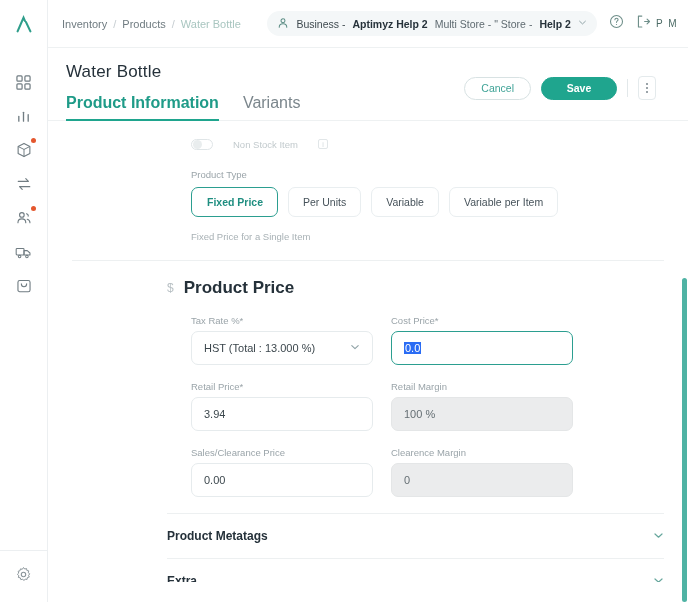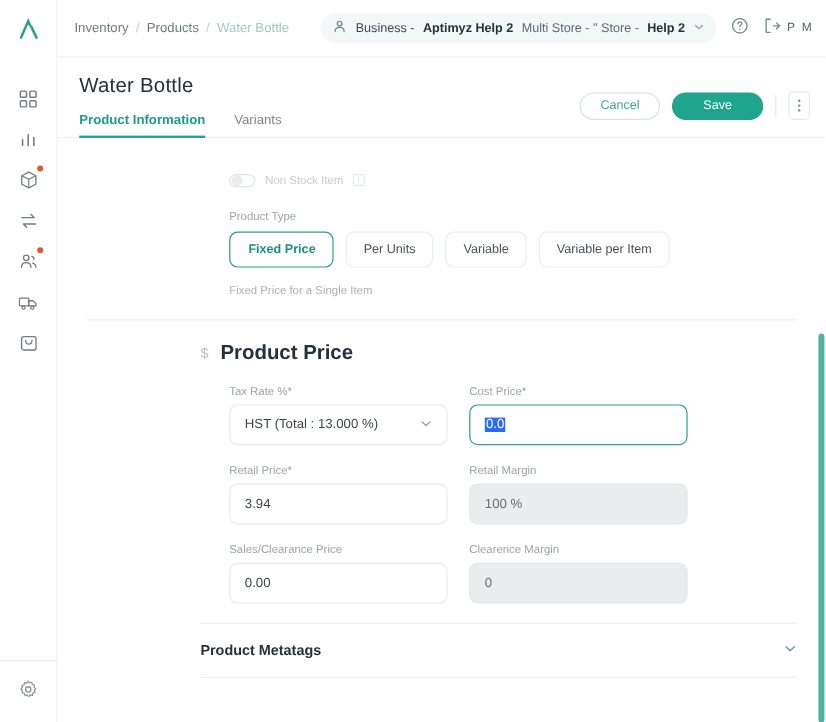--- a/index.html
+++ b/index.html
@@ -70,58 +70,58 @@
   .store-pill b { font-weight: 700; color: #26323a; }
   .store-pill .thin { color: #5f6b71; font-weight: 400; }
   .icon-btn { display: flex; align-items: center; justify-content: center; cursor: pointer; }
   .user-initials { font-size: 10px; color: #4c6b66; letter-spacing: 1.5px; }
   .logout-wrap { display: flex; align-items: center; gap: 5px; cursor: pointer; }
 
   
   .page-head { padding: 14px 18px 0 18px; position: relative; }
   .page-title { font-size: 17px; font-weight: 400; color: #25313a; letter-spacing: .2px; }
   .head-actions {
-    position: absolute; right: 13px; top: 28px;
+    position: absolute; right: 32px; top: 28px;
     display: flex; align-items: center; gap: 10px;
   }
   .btn {
     height: 23px; border-radius: 12px;
     font-size: 10.5px; display: flex; align-items: center; justify-content: center;
     cursor: pointer; padding: 0 16px; white-space: nowrap;
   }
   .btn-cancel { background: #fff; color: #3fa397; border: 1px solid #d8e2e3; }
-  .btn-save { background: #1fa58e; color: #fff; border: 1px solid #1fa58e; min-width: 76px; font-weight: 400; }
+  .btn-save { background: #1fa58e; color: #fff; border: 1px solid #1fa58e; min-width: 76px; font-weight: 700; }
   .vdivider { width: 1px; height: 18px; background: #e2e8ea; }
   .kebab {
     width: 18px; height: 24px; border: 1px solid #e4eaec; border-radius: 4px;
     display: flex; flex-direction: column; align-items: center; justify-content: center; gap: 2px;
     cursor: pointer; background: #fff;
   }
   .kebab i { width: 2px; height: 2px; border-radius: 50%; background: #7a868c; display: block; }
 
   
   .tabs {
     margin-top: 12px; padding: 0 18px;
     display: flex; gap: 24px;
     border-bottom: 1px solid #eef1f2;
   }
   .tab {
-    font-size: 11px; padding-bottom: 7px; cursor: pointer; color: #7b868c;
+    font-size: 16px; padding-bottom: 7px; cursor: pointer; color: #7b868c;
     border-bottom: 2px solid transparent; margin-bottom: -1px;
   }
   .tab.active { color: #1f9b88; font-weight: 700; border-bottom-color: #1fa58e; }
 
   
   .body-scroll {
     position: relative; height: 461px; overflow: hidden;
     padding: 0 0 0 0;
   }
   .content { padding: 12px 24px 0 24px; }
 
-  .row-toggle { display: flex; align-items: center; gap: 8px; padding-left: 119px; height: 22px; margin-top: 12px; }
+  .row-toggle { display: flex; align-items: center; gap: 20px; padding-left: 119px; height: 22px; }
   .switch {
     width: 22px; height: 11px; border-radius: 6px; background: #fff;
     border: 1px solid #dfe5e7; position: relative; cursor: pointer;
     display: flex; align-items: center;
   }
   .switch i {
     position: absolute; left: 1px; width: 9px; height: 9px; border-radius: 50%;
     background: #e9edee; display: block;
   }
   .row-toggle-label { font-size: 9.5px; color: #c2cacd; }

